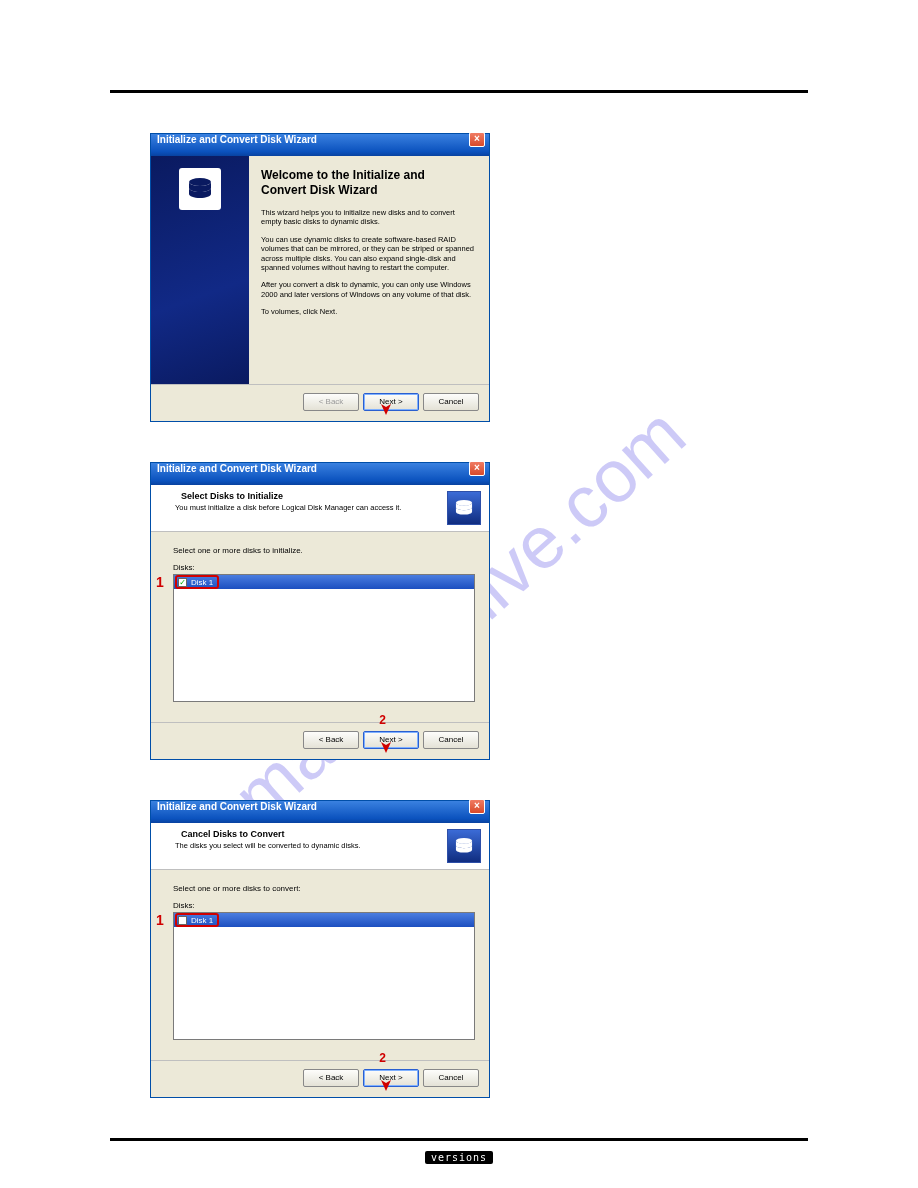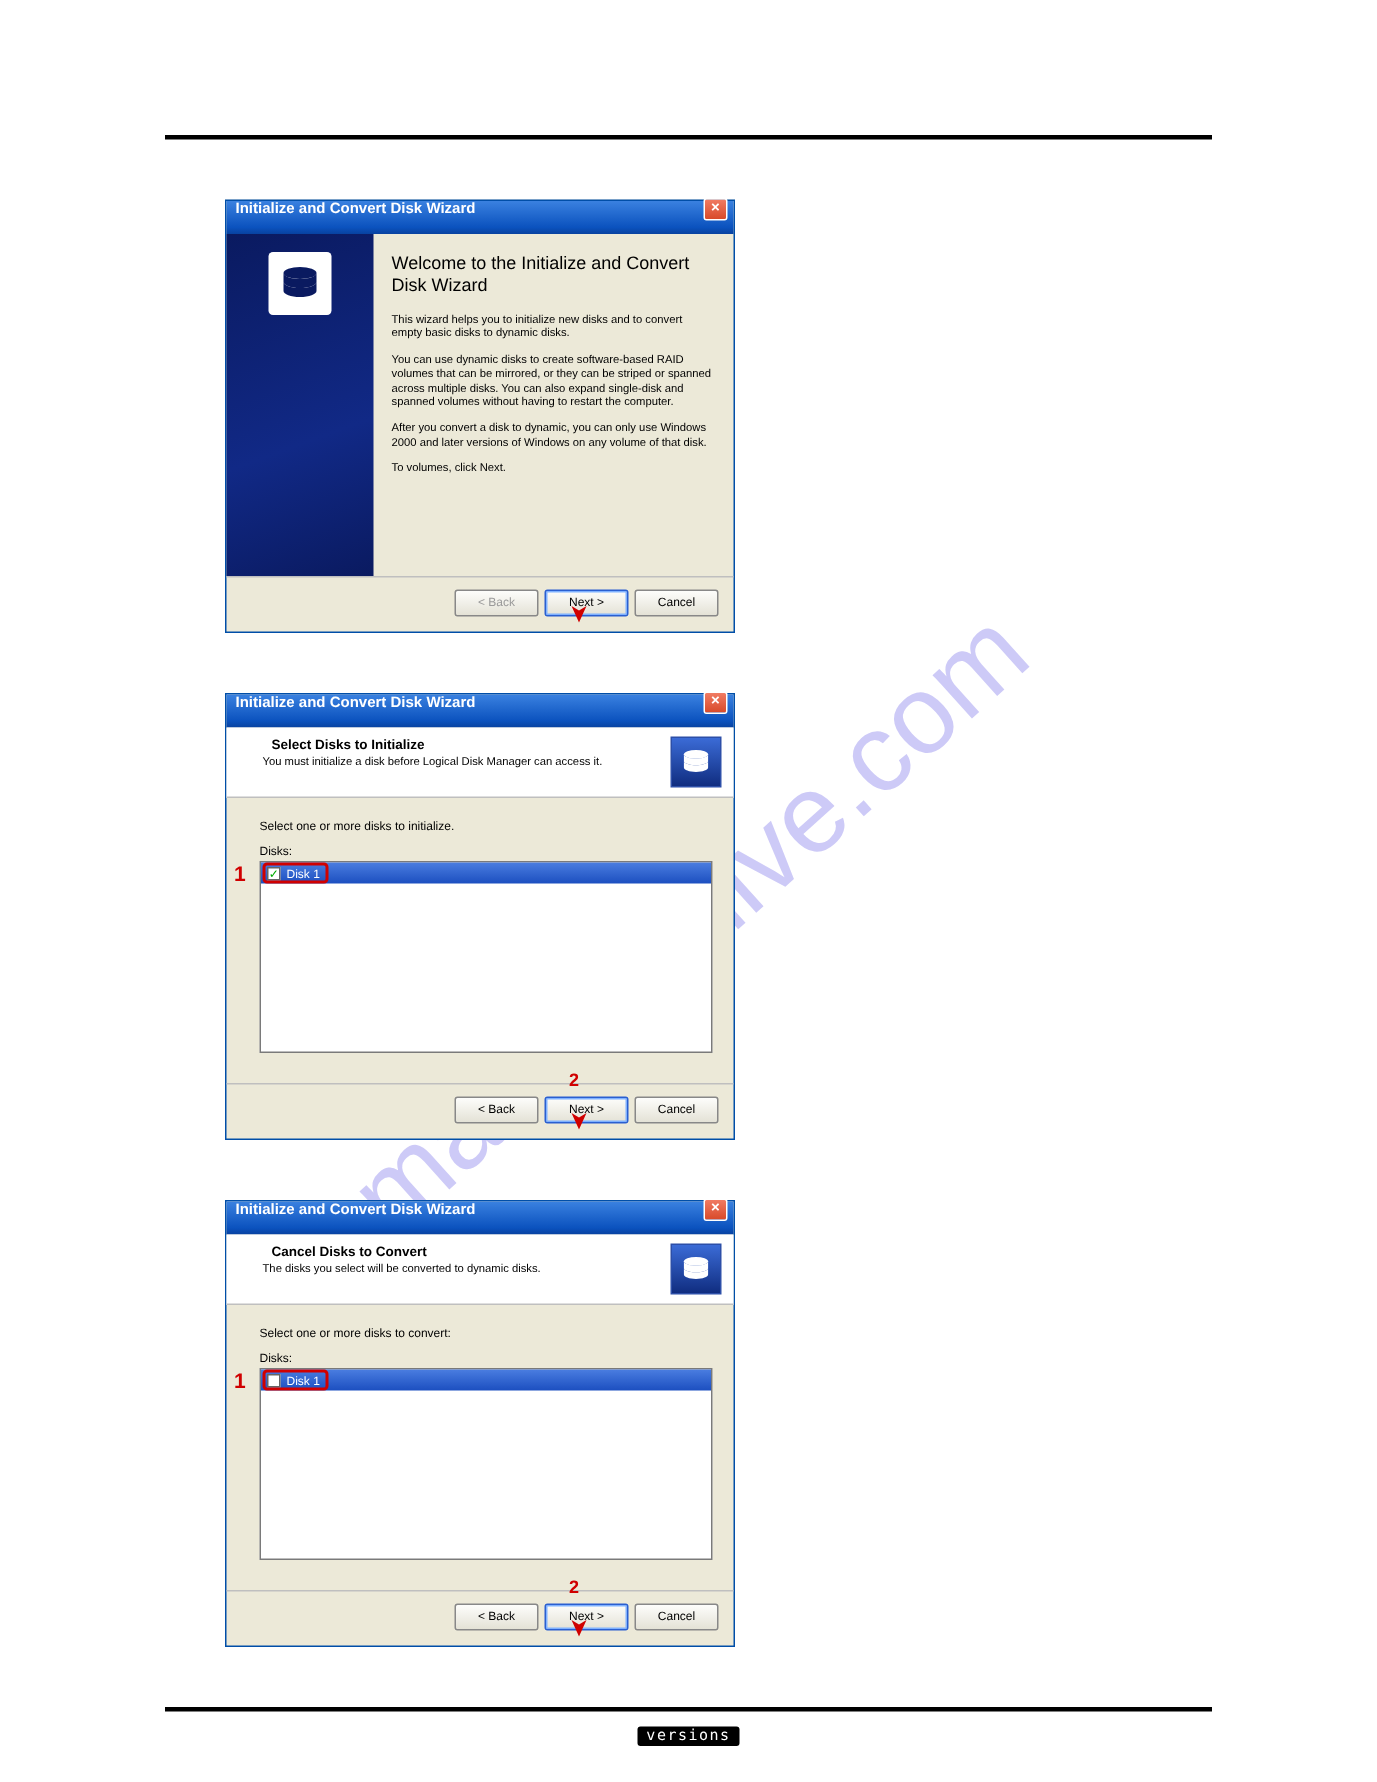--- a/index.html
+++ b/index.html
@@ -86,21 +86,21 @@
   }
   .sidebar-icon svg { display: block; }
   .welcome-content {
     flex: 1;
     padding: 12px 14px 0 12px;
     font-size: 7.5px;
     color: #000;
   }
   .welcome-content h1 {
     font-size: 12px;
-    font-weight: normal;
+    font-weight: bold;
     margin: 0 12px 10px 0;
     line-height: 1.25;
   }
   .welcome-content p { margin: 0 0 8px 0; line-height: 1.25; }
 
   
   .step-header {
     display: flex;
     align-items: flex-start;
     padding: 6px 8px 6px 14px;

